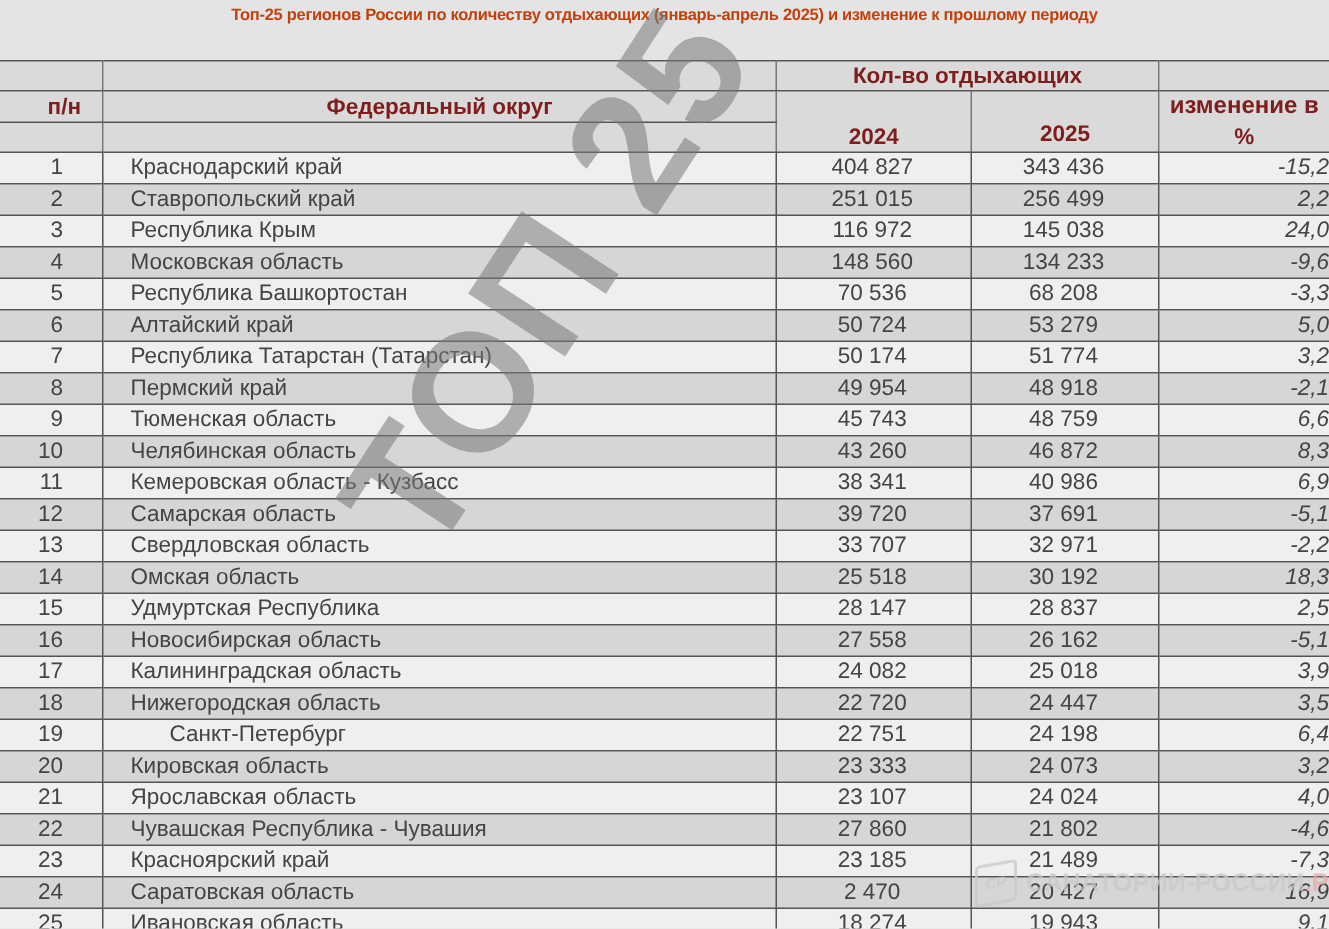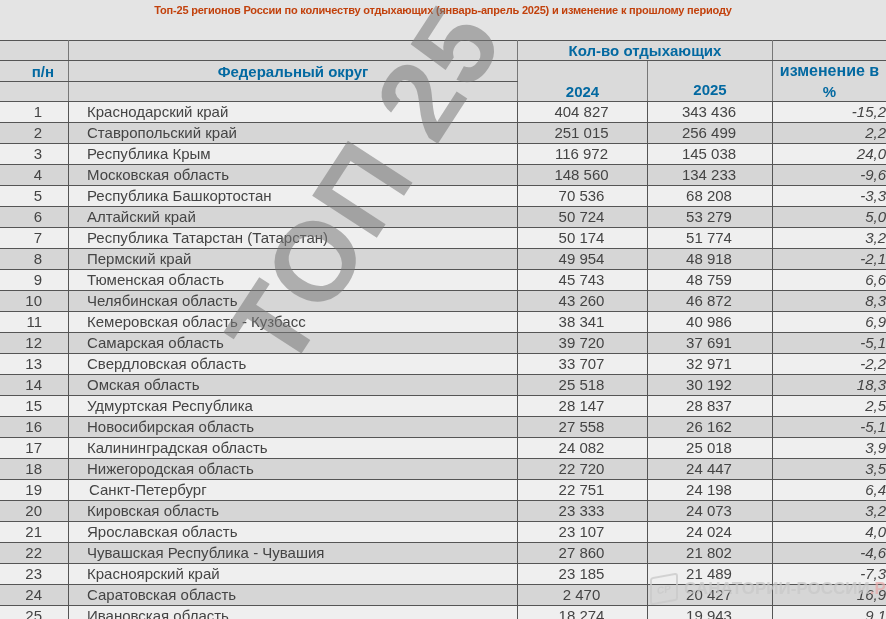--- a/index.html
+++ b/index.html
@@ -17,30 +17,30 @@
     table {
       position: absolute; left: -40px; top: 40px;
       border-collapse: collapse; table-layout: fixed;
       width: 926px;
     }
     td, th {
       border: 1px solid #555;
       padding: 0; overflow: hidden; white-space: nowrap;
     }
     th {
-      background: #dadada; font-weight: bold; color: #0369a1; font-size: 15px;
+      background: #dadada; font-weight: bold; color: #7f1d1d; font-size: 15px;
       border-left: 1.5px solid #777; border-right: 1.5px solid #777;
     }
     td { font-size: 15px; height: 20px; line-height: 20px; }
     tr.row-odd td { background: #efefef; }
     tr.row-even td { background: #d6d6d6; }
     td.num { text-align: center; padding-right: 2px; }
     td.idx { text-align: right; padding-right: 26px; }
     td.region { padding-left: 18px; }
-    td.region.nopad { padding-left: 20px; }
+    td.region.nopad { padding-left: 44px; }
     td.pct { text-align: right; font-style: italic; }
     .h1 { height: 20px; }
     .h2 { height: 21px; }
     .h3 { height: 20px; }
     .watermark {
       position: absolute; left: 255px; top: 290px;
       font-family: "Liberation Sans", sans-serif; font-weight: bold;
       font-size: 112px; color: rgba(120,120,120,0.55);
       transform: rotate(-57deg); transform-origin: left center;
       pointer-events: none; letter-spacing: 2px;

